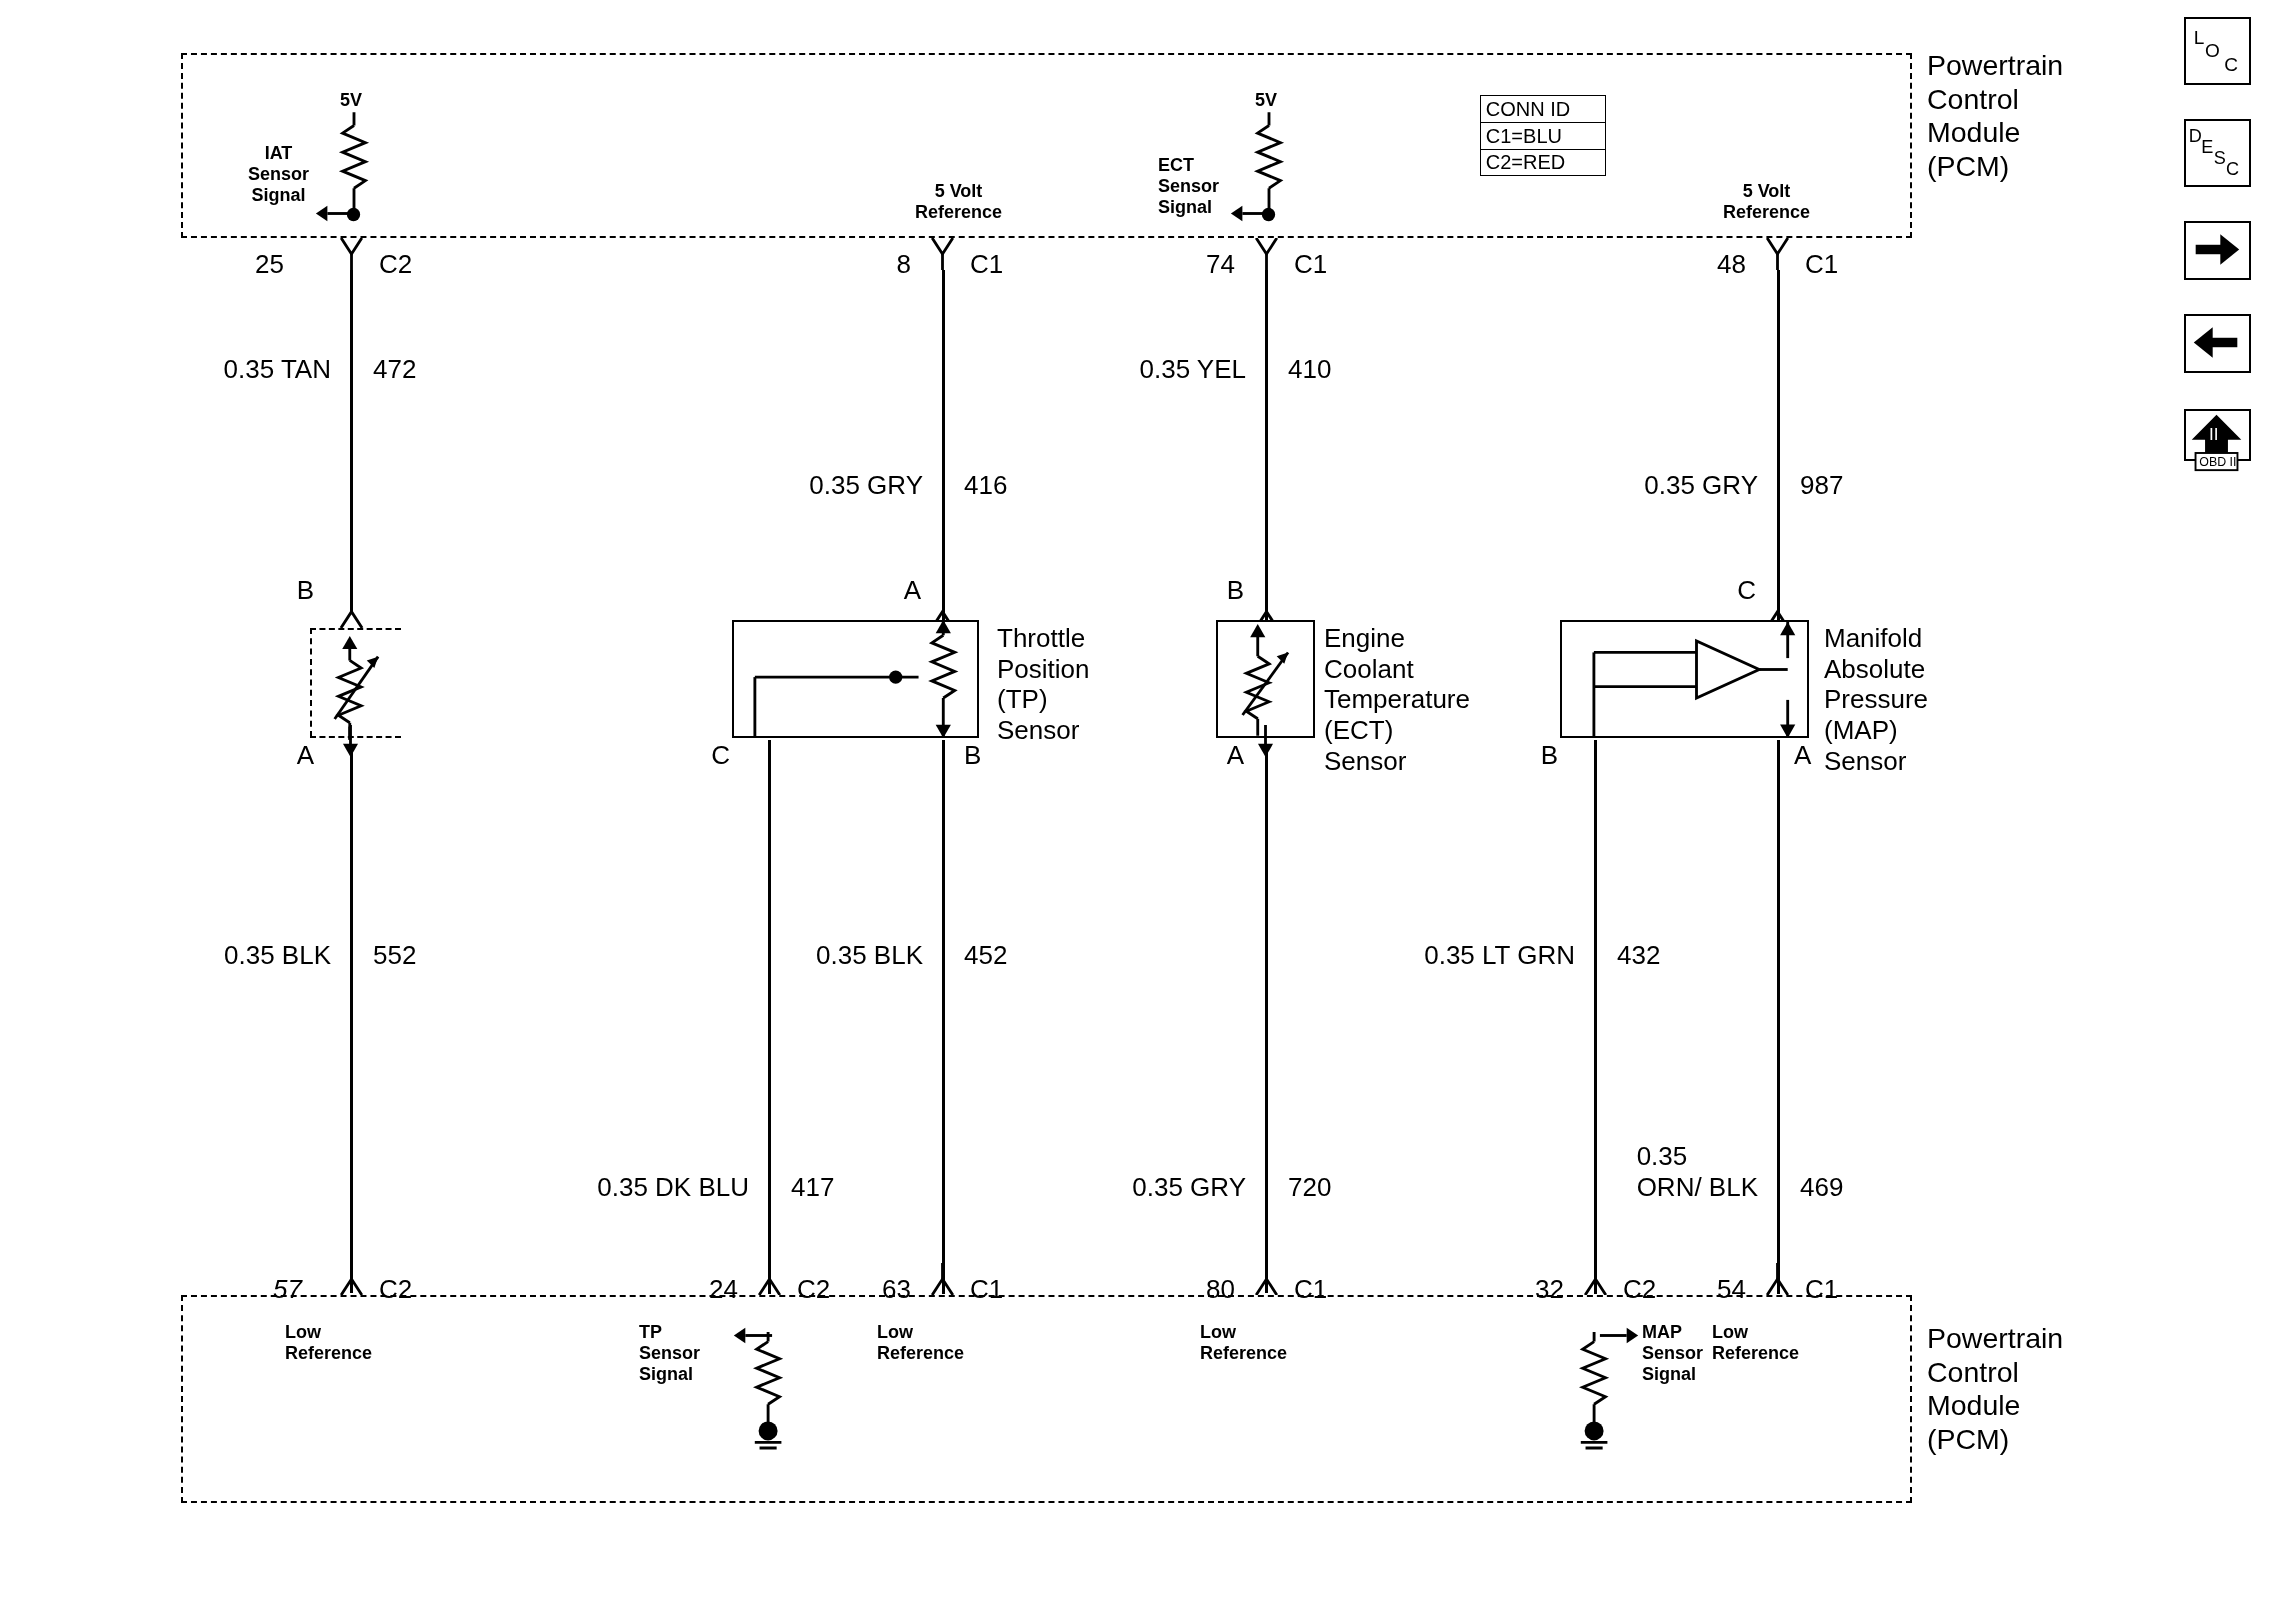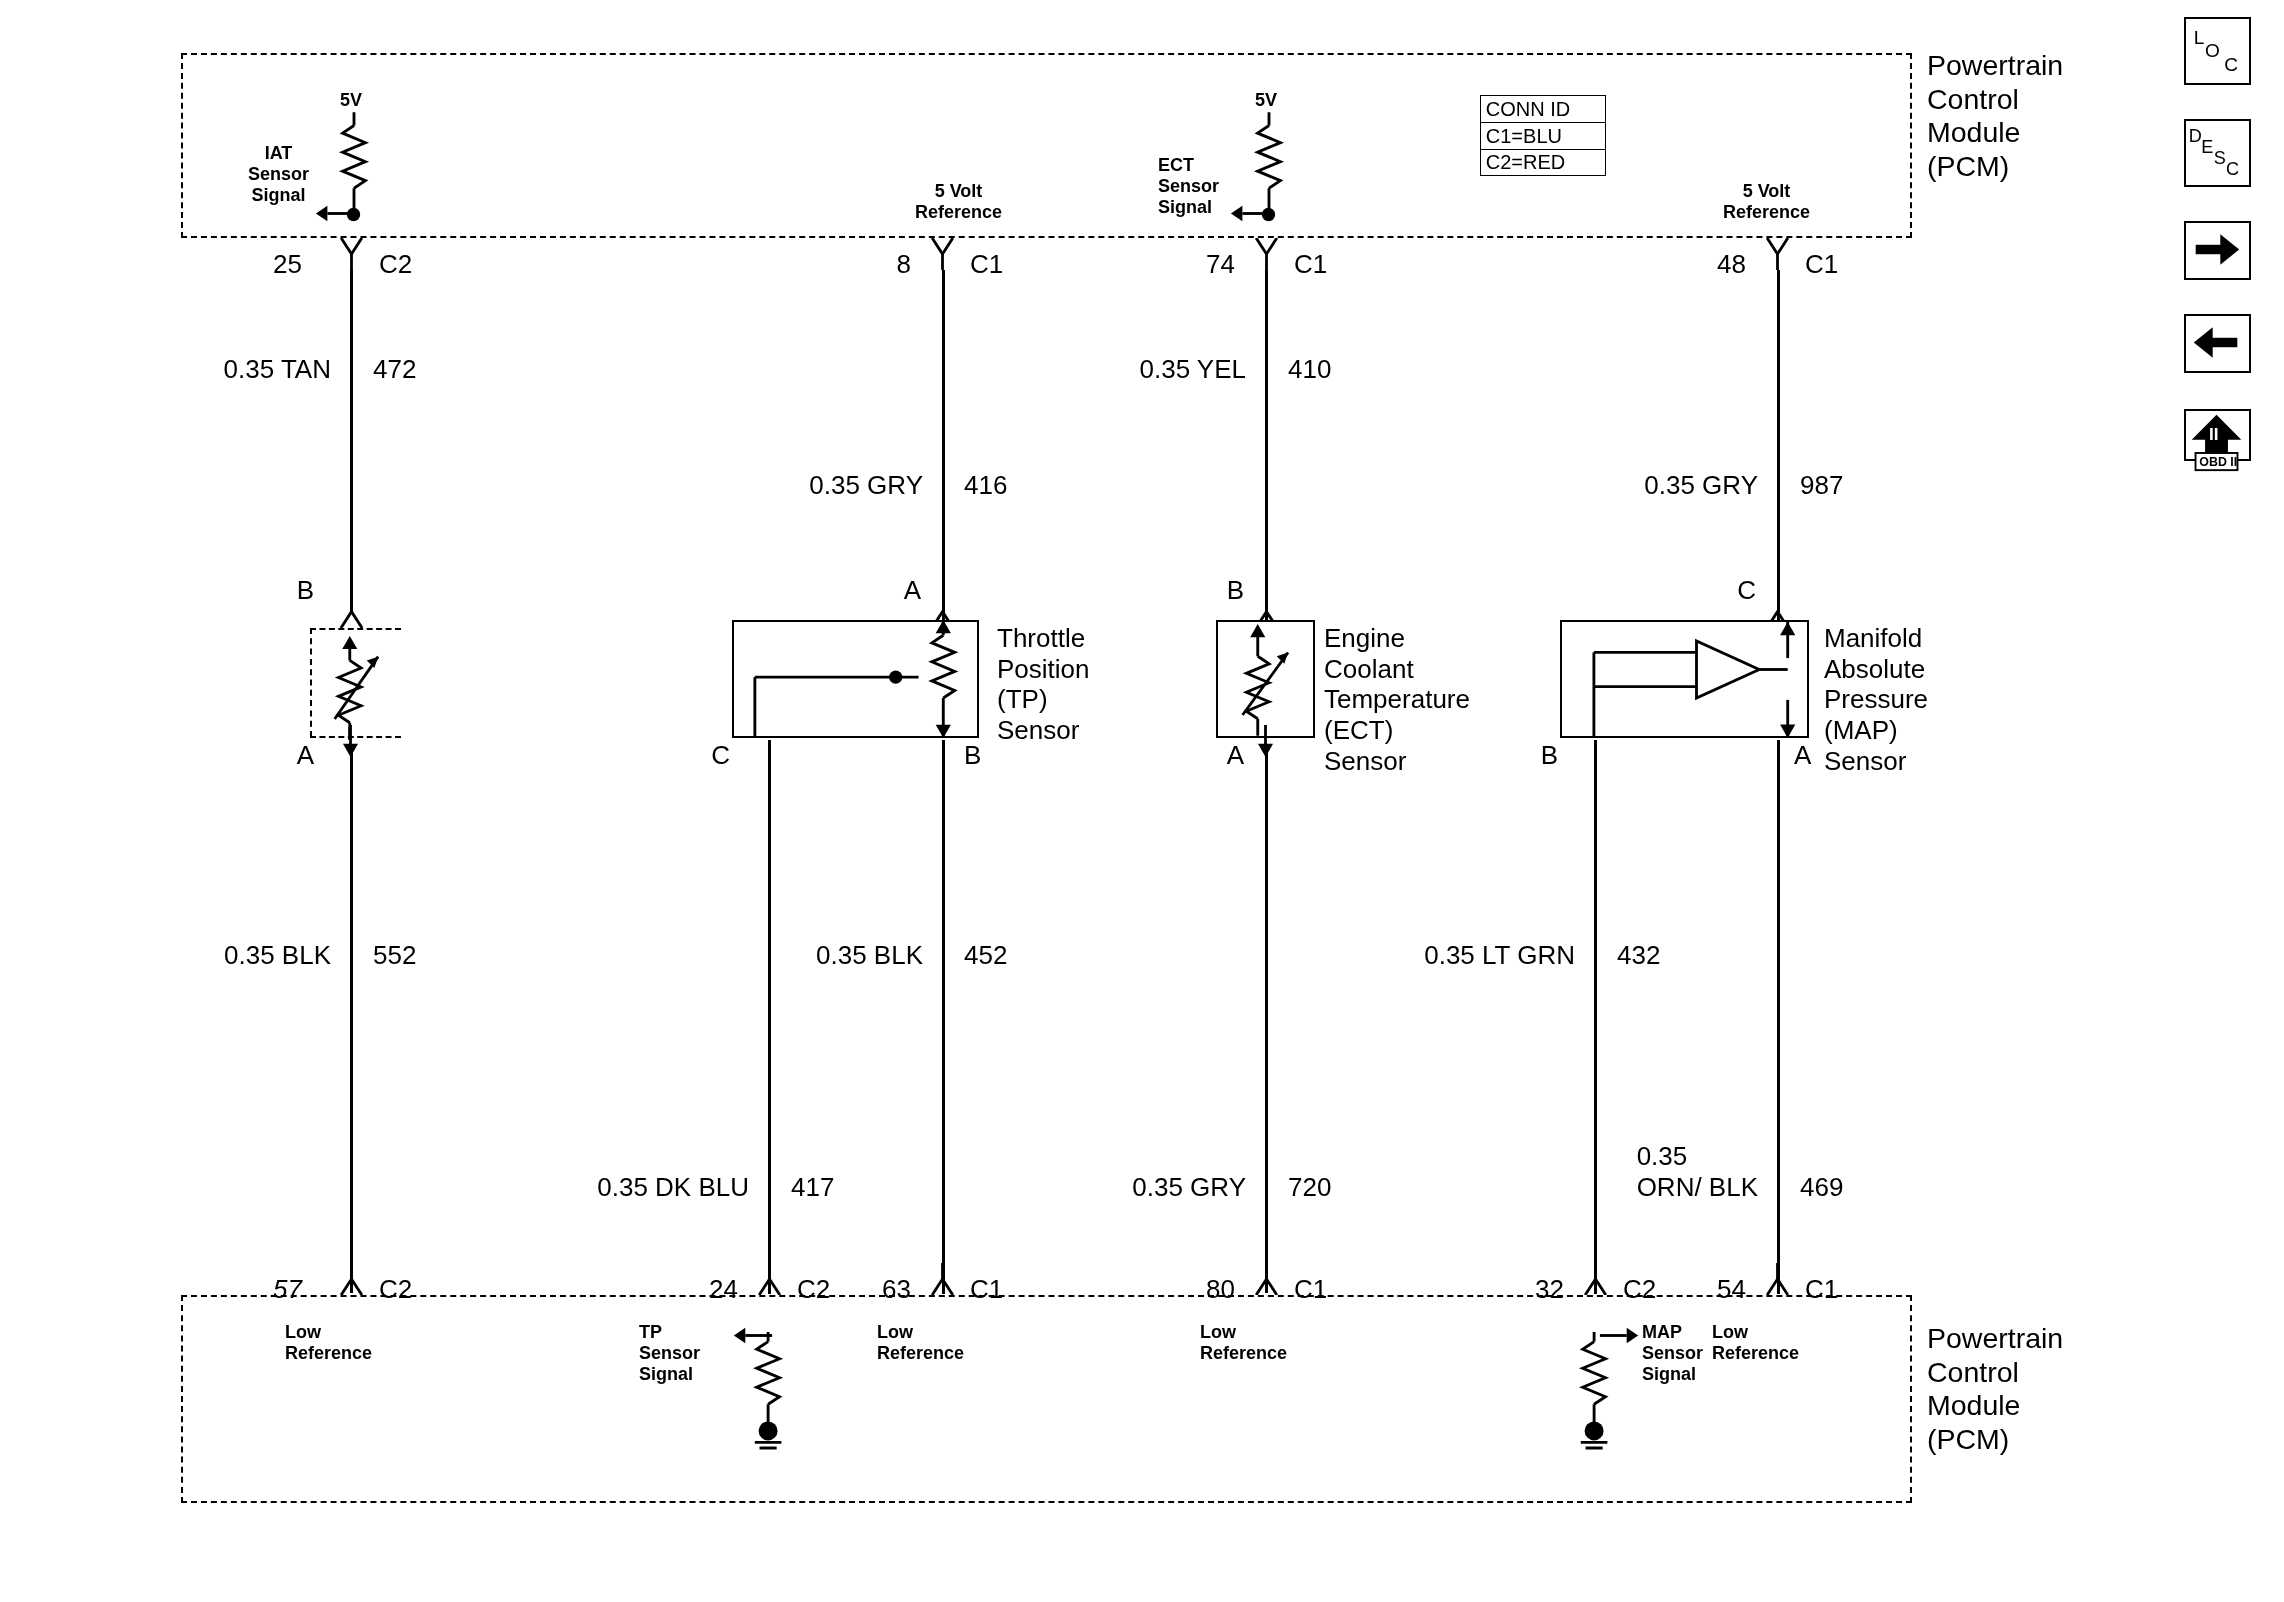--- a/index.html
+++ b/index.html
@@ -139,21 +139,21 @@
 
   
   <div class="txt smalllabel" style="left:1723px; top:181px; text-align:center;">5 Volt<br>Reference</div>
 
   
   
   <svg class="abs" style="left:339px; top:238px;" width="25" height="32" viewBox="0 0 26 34">
       <path d="M2 0 L13 17 L24 0" stroke="#000" stroke-width="3" fill="none"></path>
       <path d="M13 17 L13 34" stroke="#000" stroke-width="3"></path>
     </svg>
-  <div class="txt pinlabel" style="left:302px; top:249px; transform:translateX(-100%);text-align:center;">25</div>
+  <div class="txt pinlabel" style="left:284px; top:249px; transform:translateX(-100%);text-align:center;">25</div>
   <div class="txt pinlabel" style="left:379px; top:249px;">C2</div>
 
   
   <svg class="abs" style="left:930px; top:238px;" width="25" height="32" viewBox="0 0 26 34">
       <path d="M2 0 L13 17 L24 0" stroke="#000" stroke-width="3" fill="none"></path>
       <path d="M13 17 L13 34" stroke="#000" stroke-width="3"></path>
     </svg>
   <div class="txt pinlabel" style="left:911px; top:249px; transform:translateX(-100%);">8</div>
   <div class="txt pinlabel" style="left:970px; top:249px;">C1</div>
 
@@ -412,21 +412,21 @@
         <path d="M10 28 L40 28" stroke="#000" stroke-width="10"></path>
         <path d="M36 12 L56 28 L36 44 Z" fill="#000"></path>
       </svg>
   </div>
   <div class="navbtn" style="left:2184px; top:314px; width:67px; height:59px;">
     <svg width="61" height="53" viewBox="0 0 64 56">
         <path d="M24 28 L54 28" stroke="#000" stroke-width="10"></path>
         <path d="M28 12 L8 28 L28 44 Z" fill="#000"></path>
       </svg>
   </div>
-  <div class="navbtn" style="left:2184px; top:409px; width:67px; height:52px;font-weight:bold;">
+  <div class="navbtn" style="left:2184px; top:409px; width:67px; height:52px;">
     <svg width="61" height="63" viewBox="0 0 64 66">
       <path d="M32 4 L58 30 L44 30 L44 52 L20 52 L20 30 L6 30 Z" fill="#000"></path>
       <text x="24" y="30" font-family="Liberation Sans, sans-serif" font-size="18" fill="#fff">II</text>
       <rect x="10" y="44" width="44" height="18" fill="#fff" stroke="#000" stroke-width="2"></rect>
       <text x="14" y="58" font-family="Liberation Sans, sans-serif" font-size="13" fill="#000">OBD II</text>
     </svg>
   </div>
 
 </div>
 

